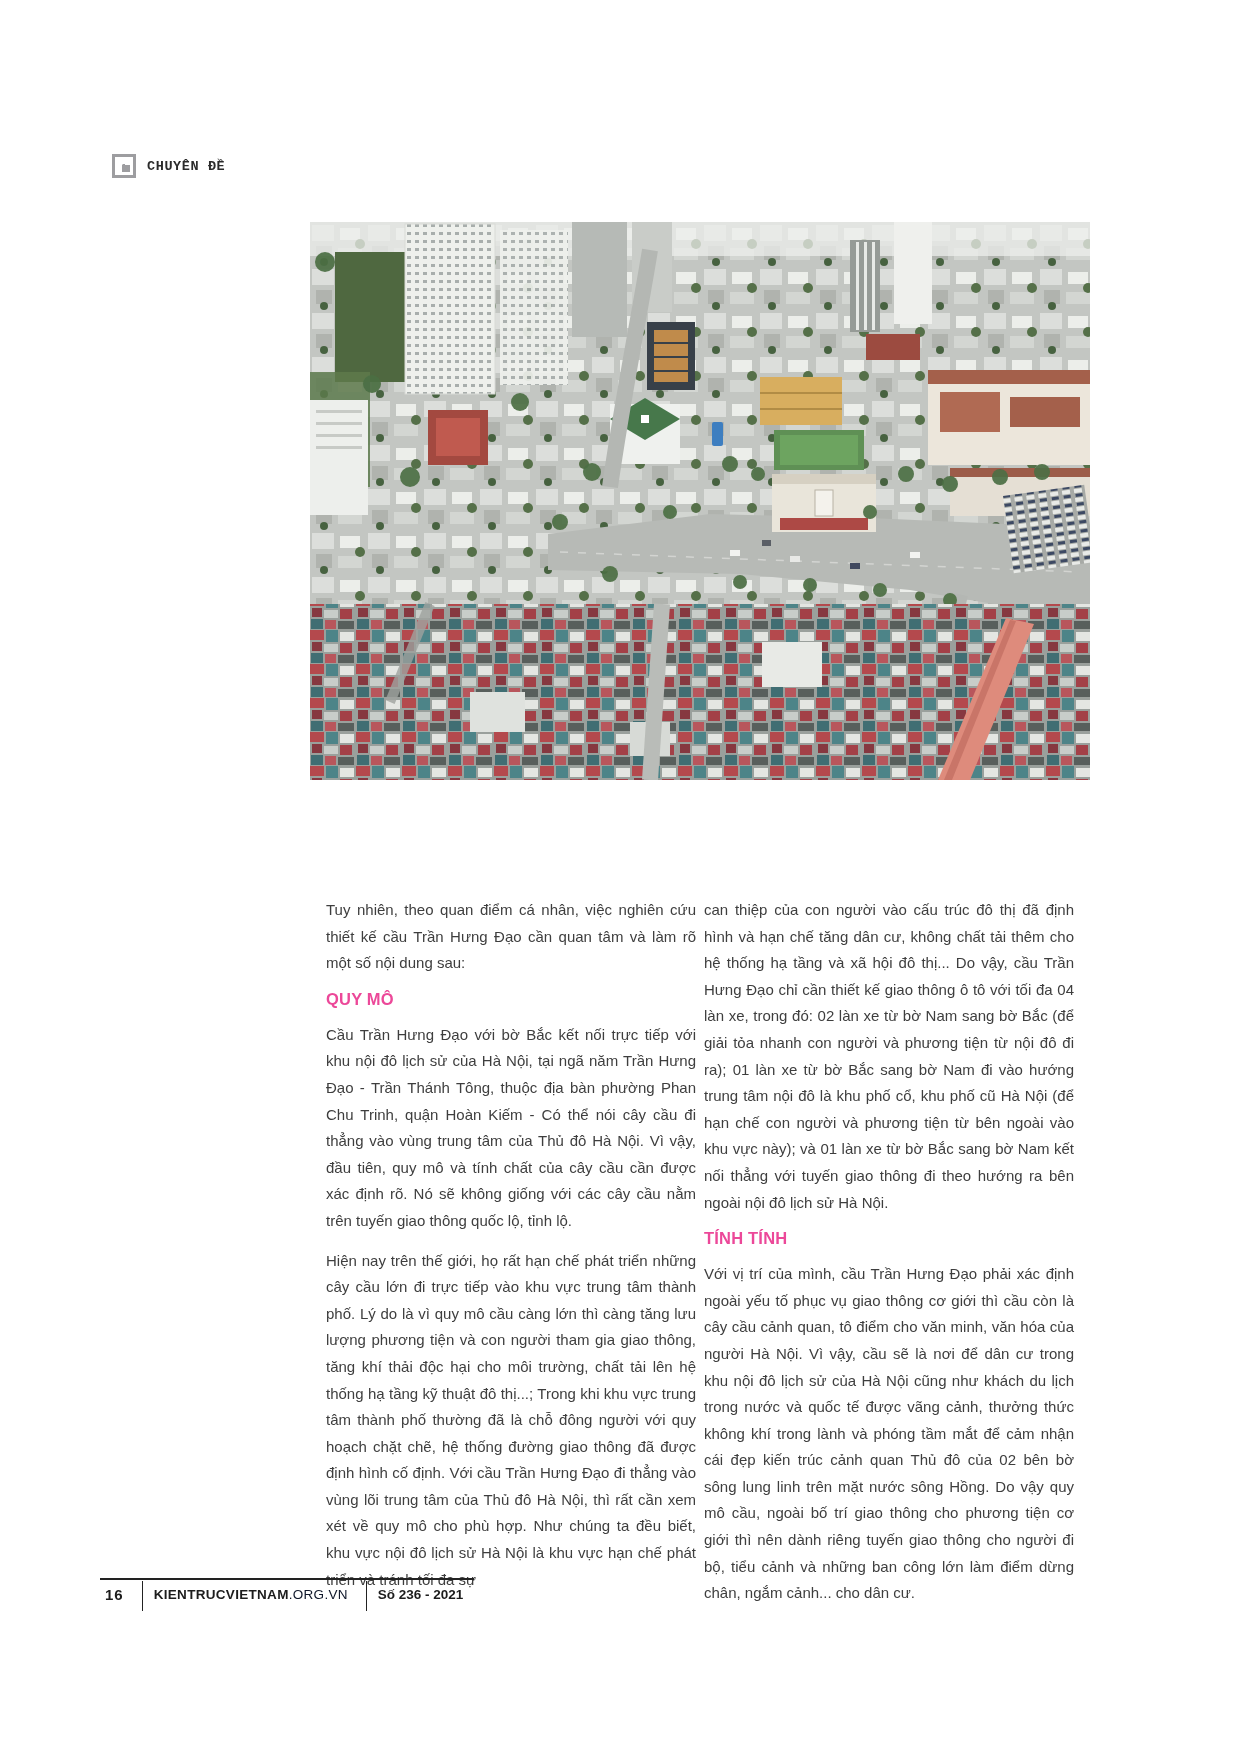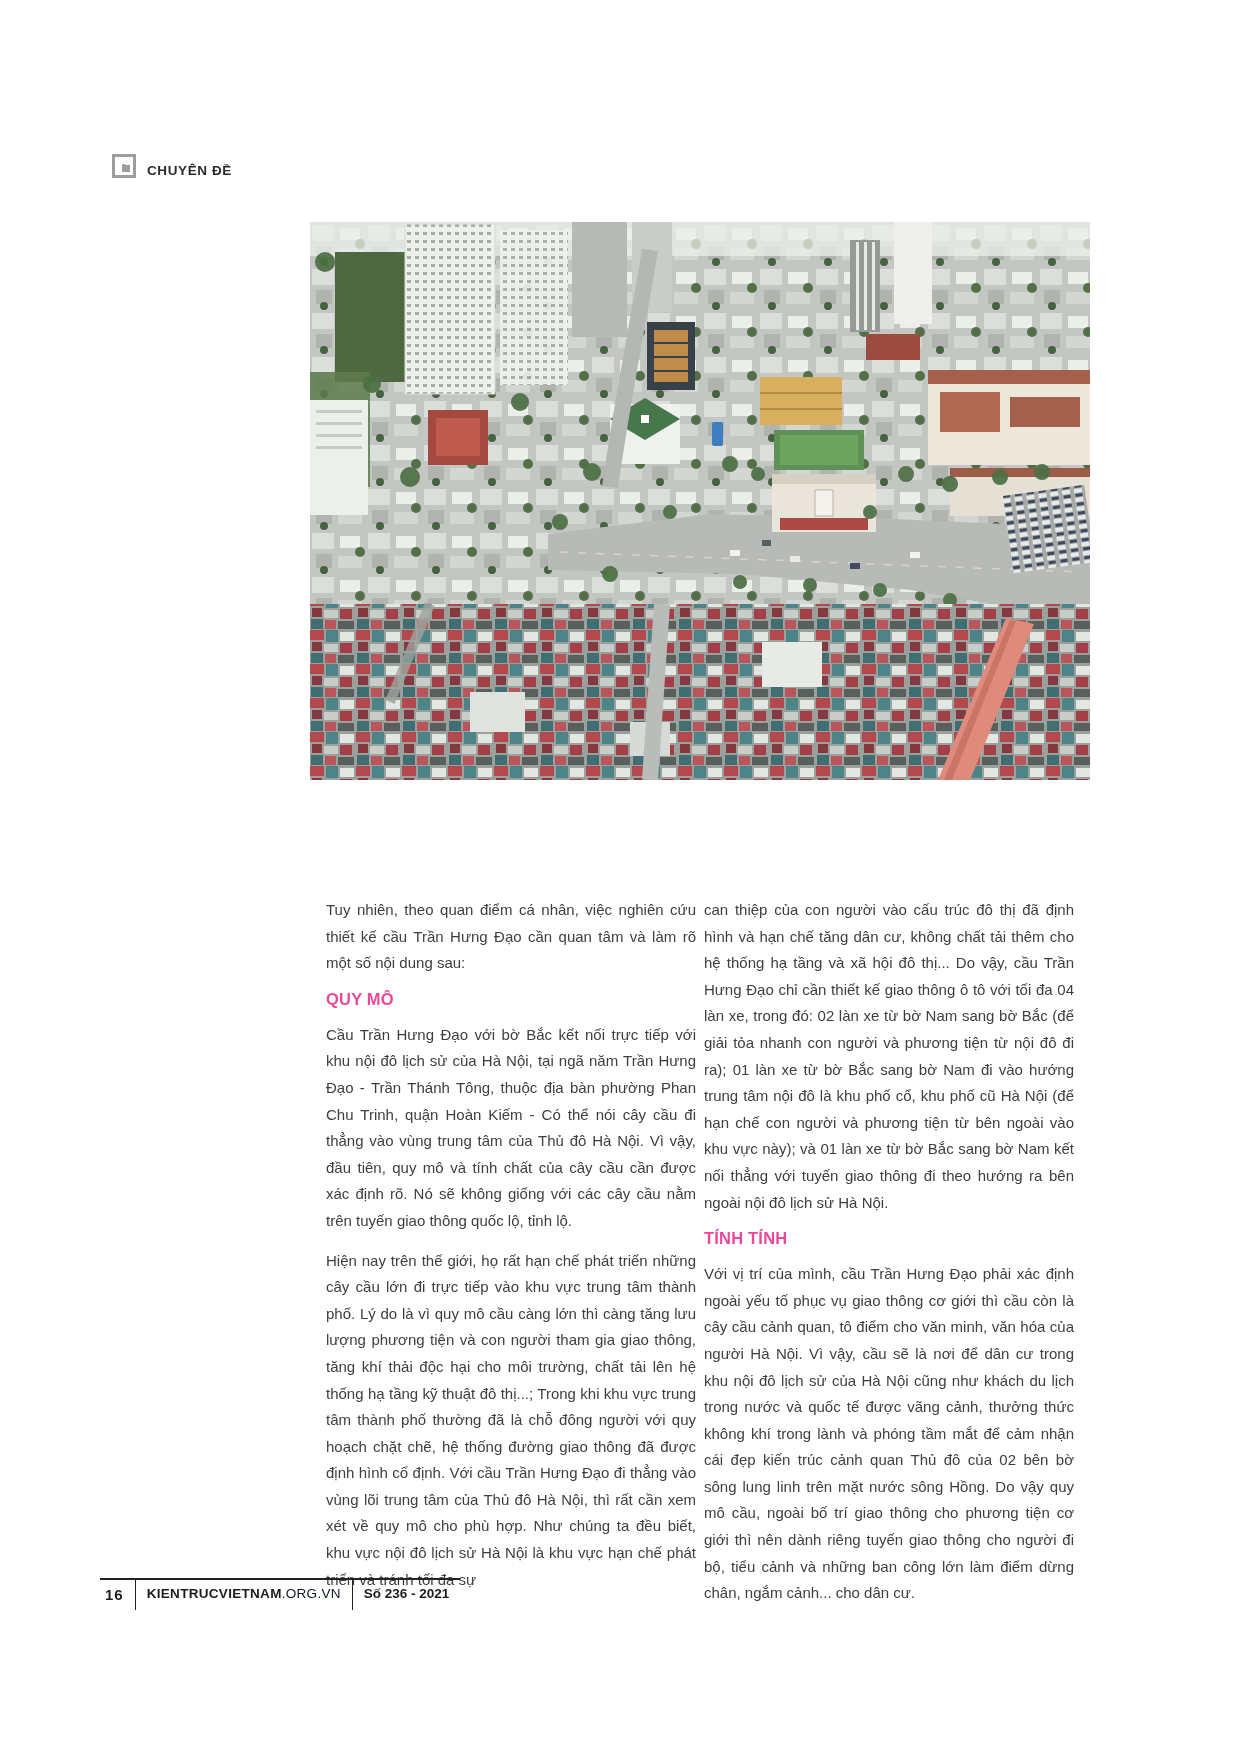--- a/index.html
+++ b/index.html
@@ -1,47 +1,47 @@
 <!DOCTYPE html>
 <html><head>
 <meta charset="utf-8">
 <style>
   html,body{margin:0;padding:0;background:#ffffff;}
   .page{
     position:relative;width:1241px;height:1754px;background:#ffffff;
     font-family:"Liberation Sans","DejaVu Sans",sans-serif;overflow:hidden;
   }
   
-  .section-header{position:absolute;left:112px;top:154px;display:flex;align-items:flex-end;gap:11px;}
+  .section-header{position:absolute;left:112px;top:154px;display:flex;align-items:center;gap:11px;font-family:Liberation Mono, monospace;}
   .section-header .label{font-size:13.5px;font-weight:bold;letter-spacing:.6px;color:#2b2b2b;}
   
   .photo-wrap{position:absolute;left:310px;top:222px;width:780px;height:558px;}
   .photo-wrap svg{display:block;width:780px;height:558px;}
   .photo-caption{
     position:absolute;left:310px;top:791px;width:780px;text-align:right;
     font-style:italic;font-size:15px;color:#4a4a4a;
   }
   
   .article{position:absolute;left:326px;top:897px;width:764px;display:flex;gap:8px;}
   .col{width:370px;}
   .col p{
     margin:0 0 13px 0;font-size:15px;line-height:26.6px;color:#3e3e3e;
     text-align:justify;
   }
   .col h3{
     margin:12px 0 13px 0;font-size:16.5px;font-weight:bold;color:#ec4899;letter-spacing:.2px;
   }
   
   .footer{
-    position:absolute;left:100px;top:1578px;display:inline-flex;align-items:flex-start;
+    position:absolute;left:100px;top:1578px;display:inline-flex;align-items:center;
     border-top:2.5px solid #222;font-size:13.5px;color:#1c1c1c;
   }
   .footer .cell{padding:6px 11px 9px 11px;display:flex;align-items:center;}
   .footer .cell.first{padding-left:5px;}
-  .footer .cell + .cell{border-left:1.6px solid #222;}
+  .footer .cell + .cell{border-left:1.6px solid #222;margin-left:7px;}
   .footer .page-num{font-weight:bold;font-size:15px;letter-spacing:1px;}
   .footer .site{font-weight:bold;letter-spacing:.3px;}
   .footer .site-suffix{font-weight:normal;color:#0f172a;letter-spacing:.3px;}
   .footer .issue{font-weight:bold;}
 </style>
 </head>
 <body>
 
 <div class="page">
 

